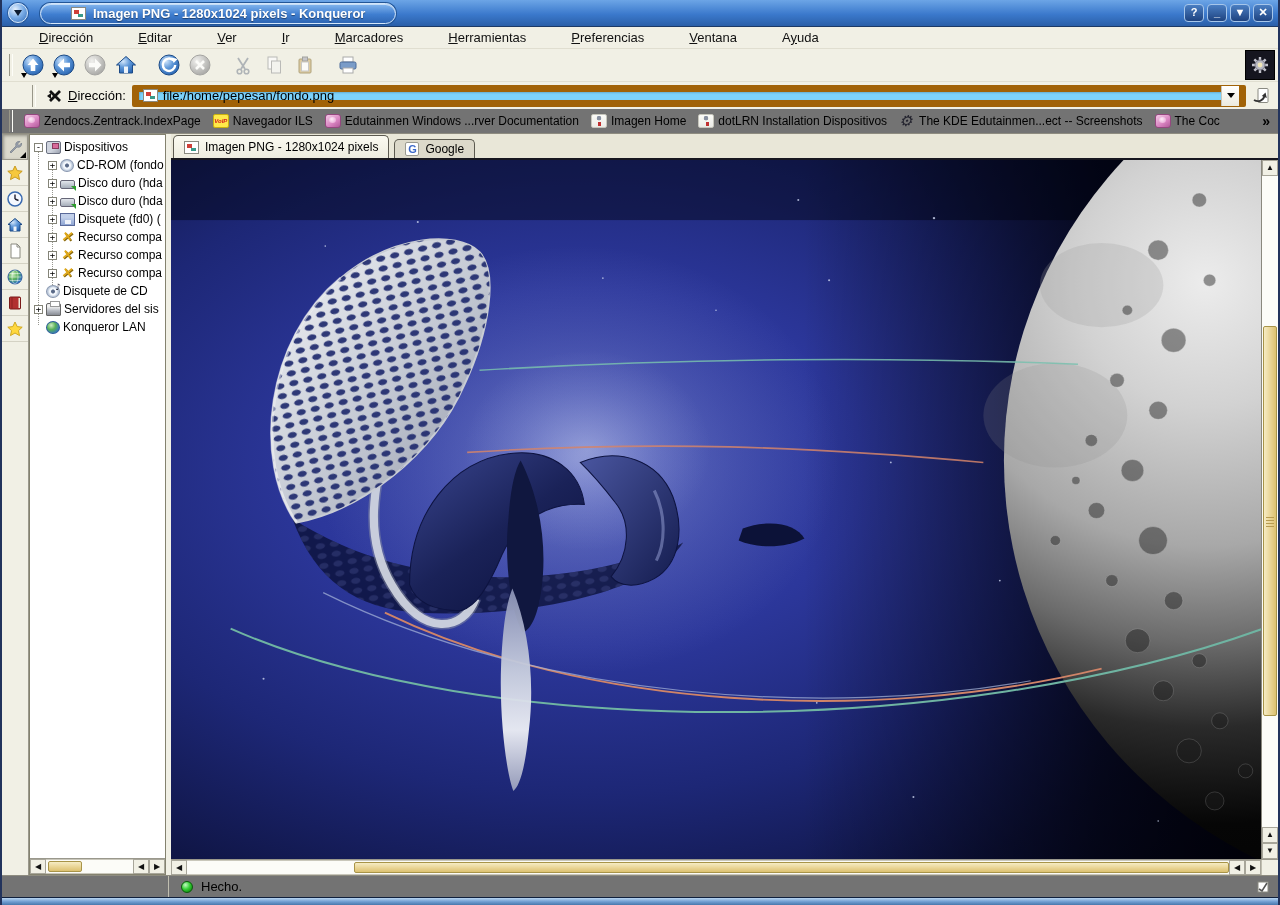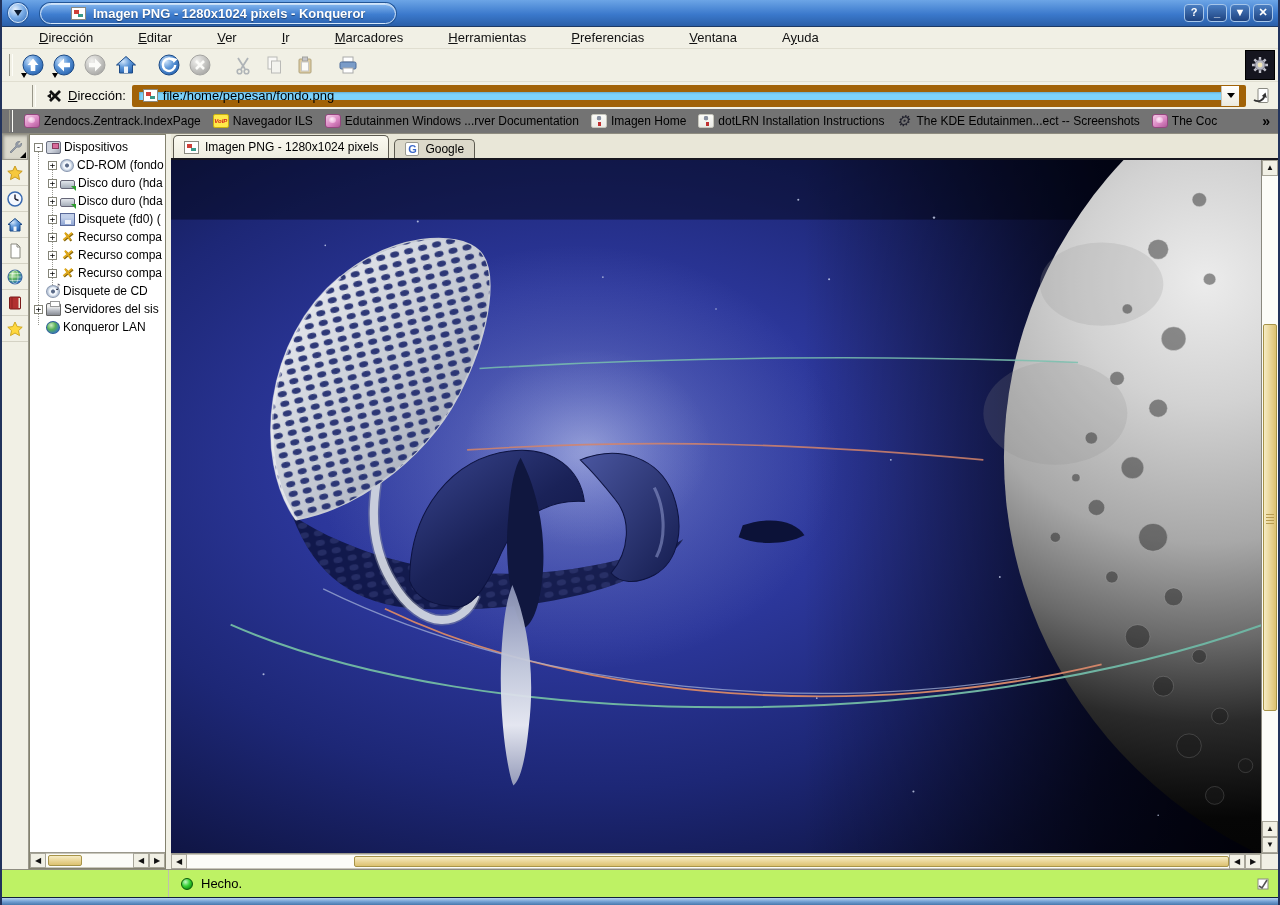--- a/index.html
+++ b/index.html
@@ -103,21 +103,21 @@
 
   .viewport{flex:1;display:flex;min-height:0;background:#0a0f33;}
   .canvas{flex:1;min-width:0;position:relative;overflow:hidden;}
   .canvas svg{position:absolute;inset:0;width:100%;height:100%;}
   .vscroll{width:17px;flex:none;display:flex;flex-direction:column;background:#fcfcf8;border-left:1px solid #8a887e;}
   .vs-btn{height:16px;width:100%;flex:none;display:flex;align-items:center;justify-content:center;font-size:8px;background:#f1f0e5;border:1px solid #a8a69a;color:#111;line-height:1;}
   .vs-track{flex:1;position:relative;background:#fcfcf8;}
   .corner{width:17px;flex:none;background:#f1f0e5;border-left:1px solid #c0beb0;}
 
   
-  .statusbar{height:28px;flex:none;display:flex;align-items:center;background:#bef264;border-top:1px solid #8e8c80;font-size:13px;color:#000;}
+  .statusbar{height:22px;flex:none;display:flex;align-items:center;background:#737373;border-top:1px solid #8e8c80;font-size:13px;color:#000;}
   .status-left{width:167px;height:100%;flex:none;border-right:1px solid #c0beb0;}
   .led{width:12px;height:12px;border-radius:50%;margin:0 8px 0 12px;background:radial-gradient(circle at 35% 30%,#c2f8c2,#35d035 45%,#0a7a0a 92%);border:1px solid #0a5a0a;flex:none;}
   .status-text{flex:1;}
   .status-icon{margin-right:8px;flex:none;}
   .bottomstrip{height:8px;flex:none;background:linear-gradient(180deg,#b8d4f0,#6d9cd0 55%,#4878ac);border-top:1px solid #10203c;}
 </style>
 </head>
 <body>
 
 <svg width="0" height="0" style="position:absolute">
@@ -290,21 +290,21 @@
         <span class="bm">
           <i class="bmicon" data-icon="konq"></i>
           <span>Edutainmen Windows ...rver Documentation</span>
         </span>
         <span class="bm">
           <i class="bmicon" data-icon="figure"></i>
           <span>Imagen Home</span>
         </span>
         <span class="bm">
           <i class="bmicon" data-icon="figure"></i>
-          <span>dotLRN Installation Instructions</span>
+          <span>dotLRN Installation Dispositivos</span>
         </span>
         <span class="bm">
           <i class="bmicon" data-icon="kde"></i>
           <span>The KDE Edutainmen...ect -- Screenshots</span>
         </span>
         <span class="bm">
           <i class="bmicon" data-icon="konq"></i>
           <span>The Coc</span>
         </span>
       </span>

